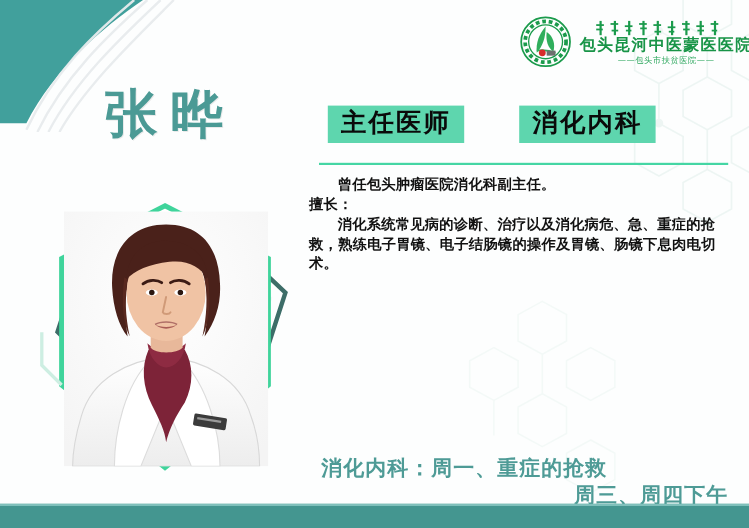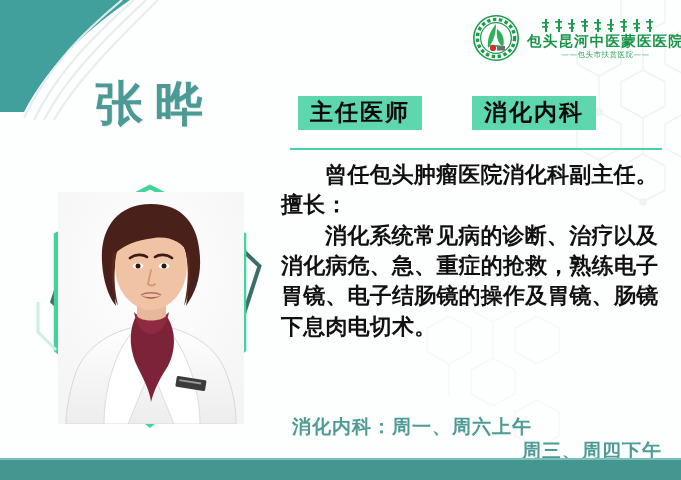--- a/index.html
+++ b/index.html
@@ -92,21 +92,21 @@
 
   .divider{
     position:absolute;left:290px;top:148px;
     width:372px;height:2px;background:#45d6a4;
   }
 
   
   .bio{
     position:absolute;left:281px;top:160px;
     width:392px;
-    font-size:22px;
+    font-size:13px;
     line-height:1.38;
     color:#111;
     font-weight:bold;
     letter-spacing:.2px;
     font-family:"DejaVu Sans","Liberation Sans",sans-serif;
   }
   .bio p{margin:0;}
   .bio .indent{text-indent:2em;}
 
   
@@ -240,21 +240,21 @@
 
   <div class="divider"></div>
 
   <div class="bio">
     <p class="indent">曾任包头肿瘤医院消化科副主任。</p>
     <p>擅长：</p>
     <p class="indent">消化系统常见病的诊断、治疗以及消化病危、急、重症的抢救，熟练电子胃镜、电子结肠镜的操作及胃镜、肠镜下息肉电切术。</p>
   </div>
 
   <div class="schedule">
-    <span>消化内科：</span><span>周一、周六上午</span>
+    <span>消化内科：</span><span>周一、重症的抢救</span>
     <span class="line2">周三、周四下午</span>
   </div>
 
   <div class="photo-wrap">
     <svg class="hex-svg" viewBox="0 0 245 255">
 
       <polygon points="122,8 215,52 215,150 122,196 29,150 29,52" fill="none" stroke="#3d6d68" stroke-width="4" transform="rotate(18 122 120)"></polygon>
 
       <polygon points="122,18 205,60 205,152 122,194 39,152 39,60" fill="#f2f6f6" opacity=".85" transform="rotate(18 122 120)"></polygon>
 

